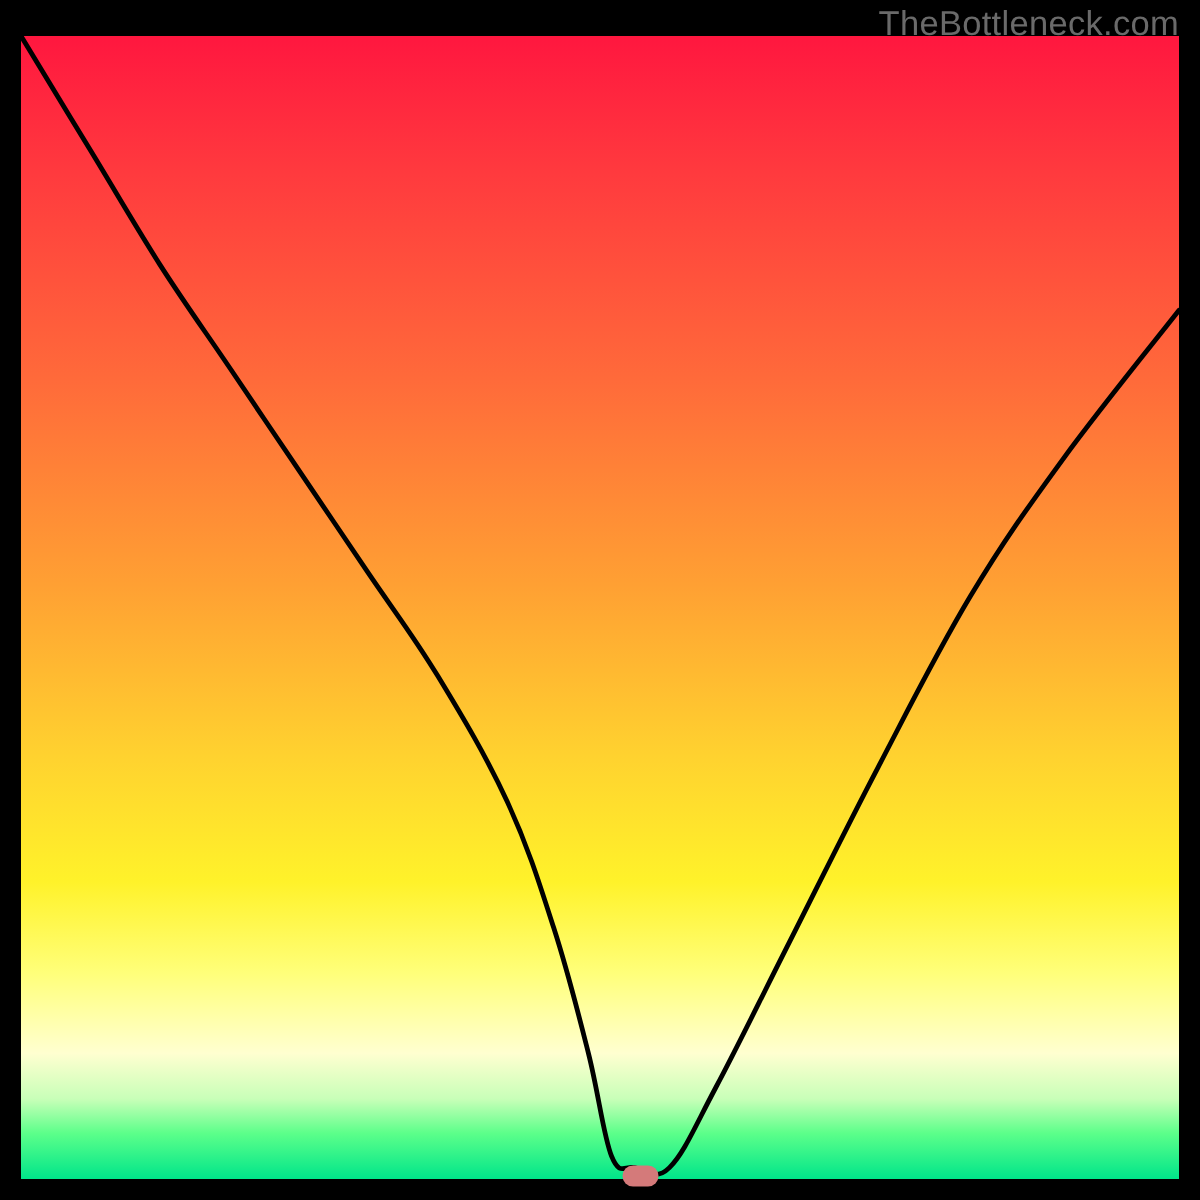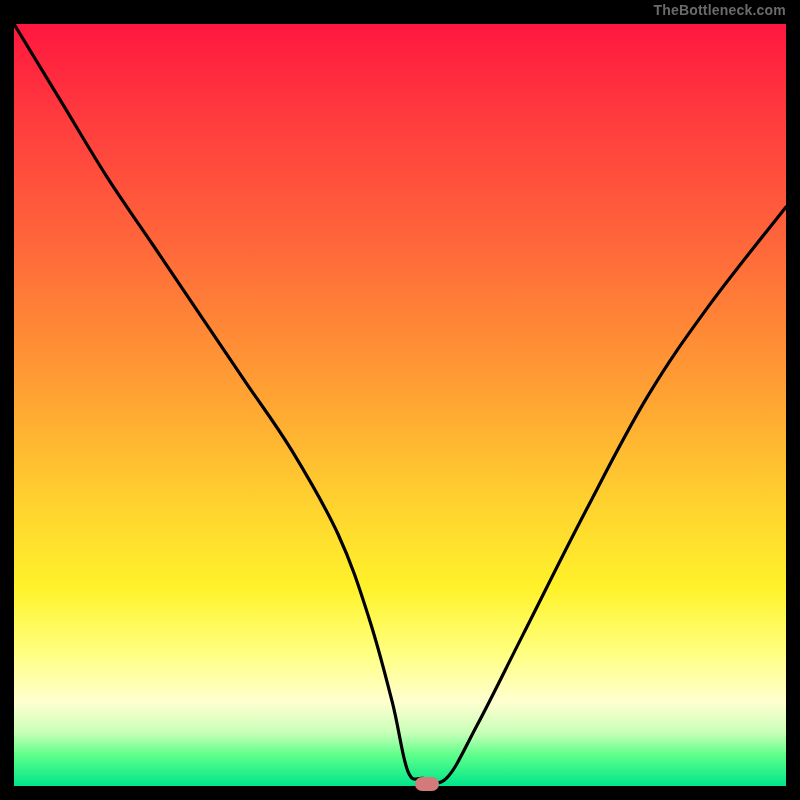--- a/index.html
+++ b/index.html
@@ -39,22 +39,22 @@
       #c8ffb8 93%,
       #5cff8a 96%,
       #00e58a 100%
     );
   }
   .watermark {
     position: absolute;
     top: 2px;
     right: 14px;
     color: #6a6a6a;
-    font-size: 14px;
-    font-weight: 700;
+    font-size: 23px;
+    font-weight: 400;
     letter-spacing: 0.2px;
     user-select: none;
   }
   svg.curve {
     position: absolute;
     left: 0;
     top: 0;
     width: 772px;
     height: 762px;
     overflow: visible;

